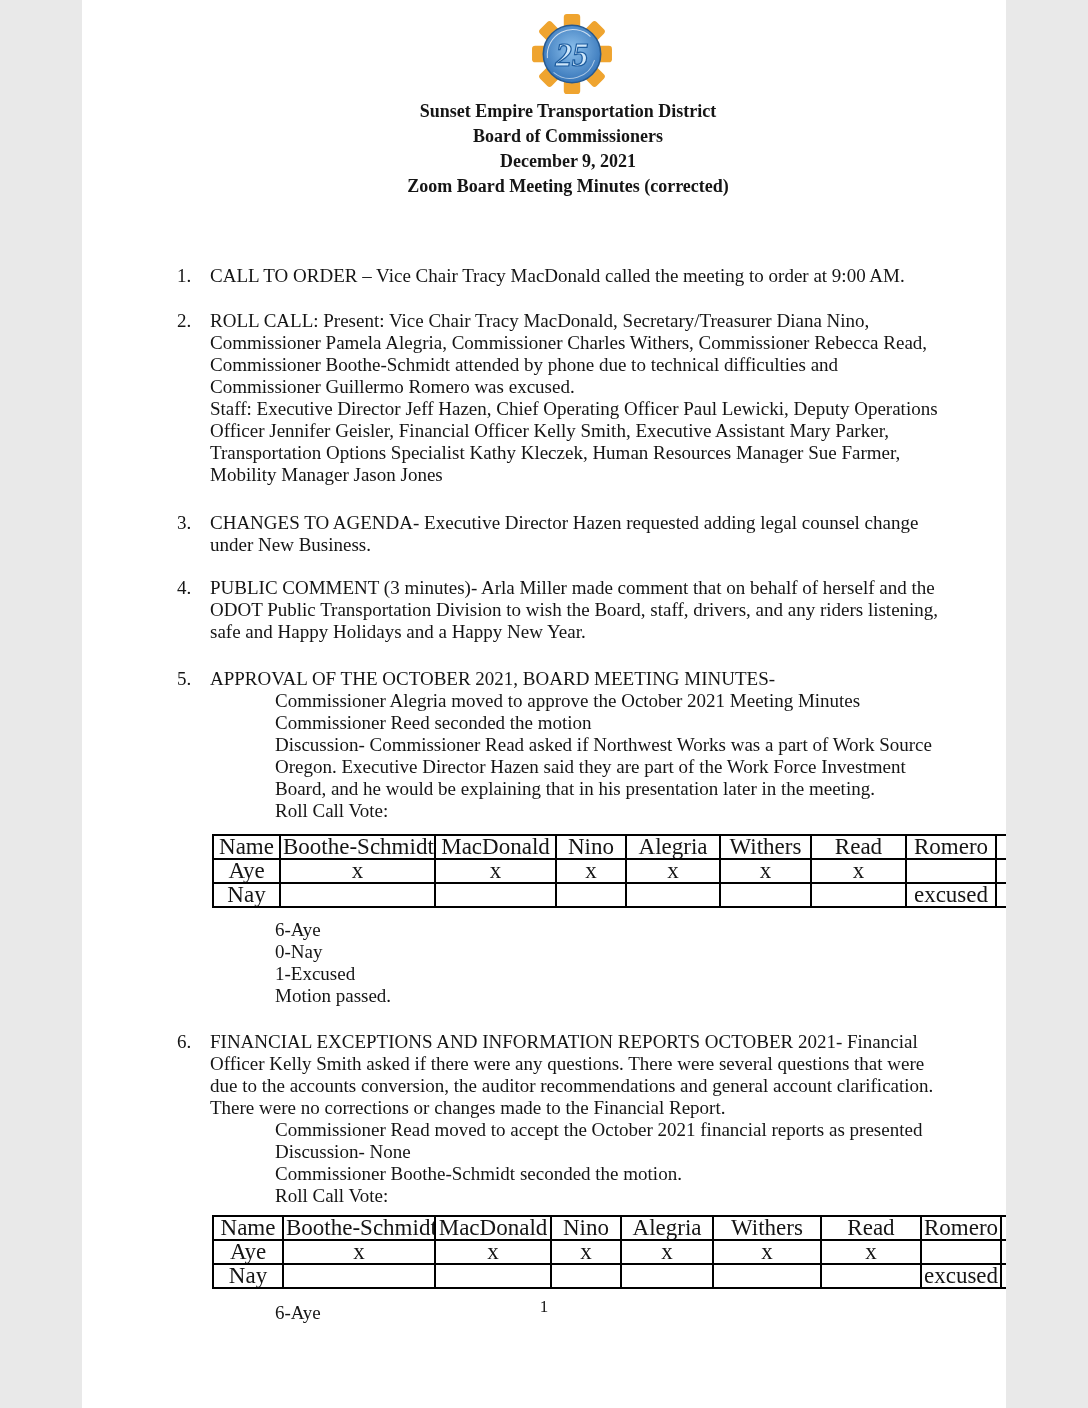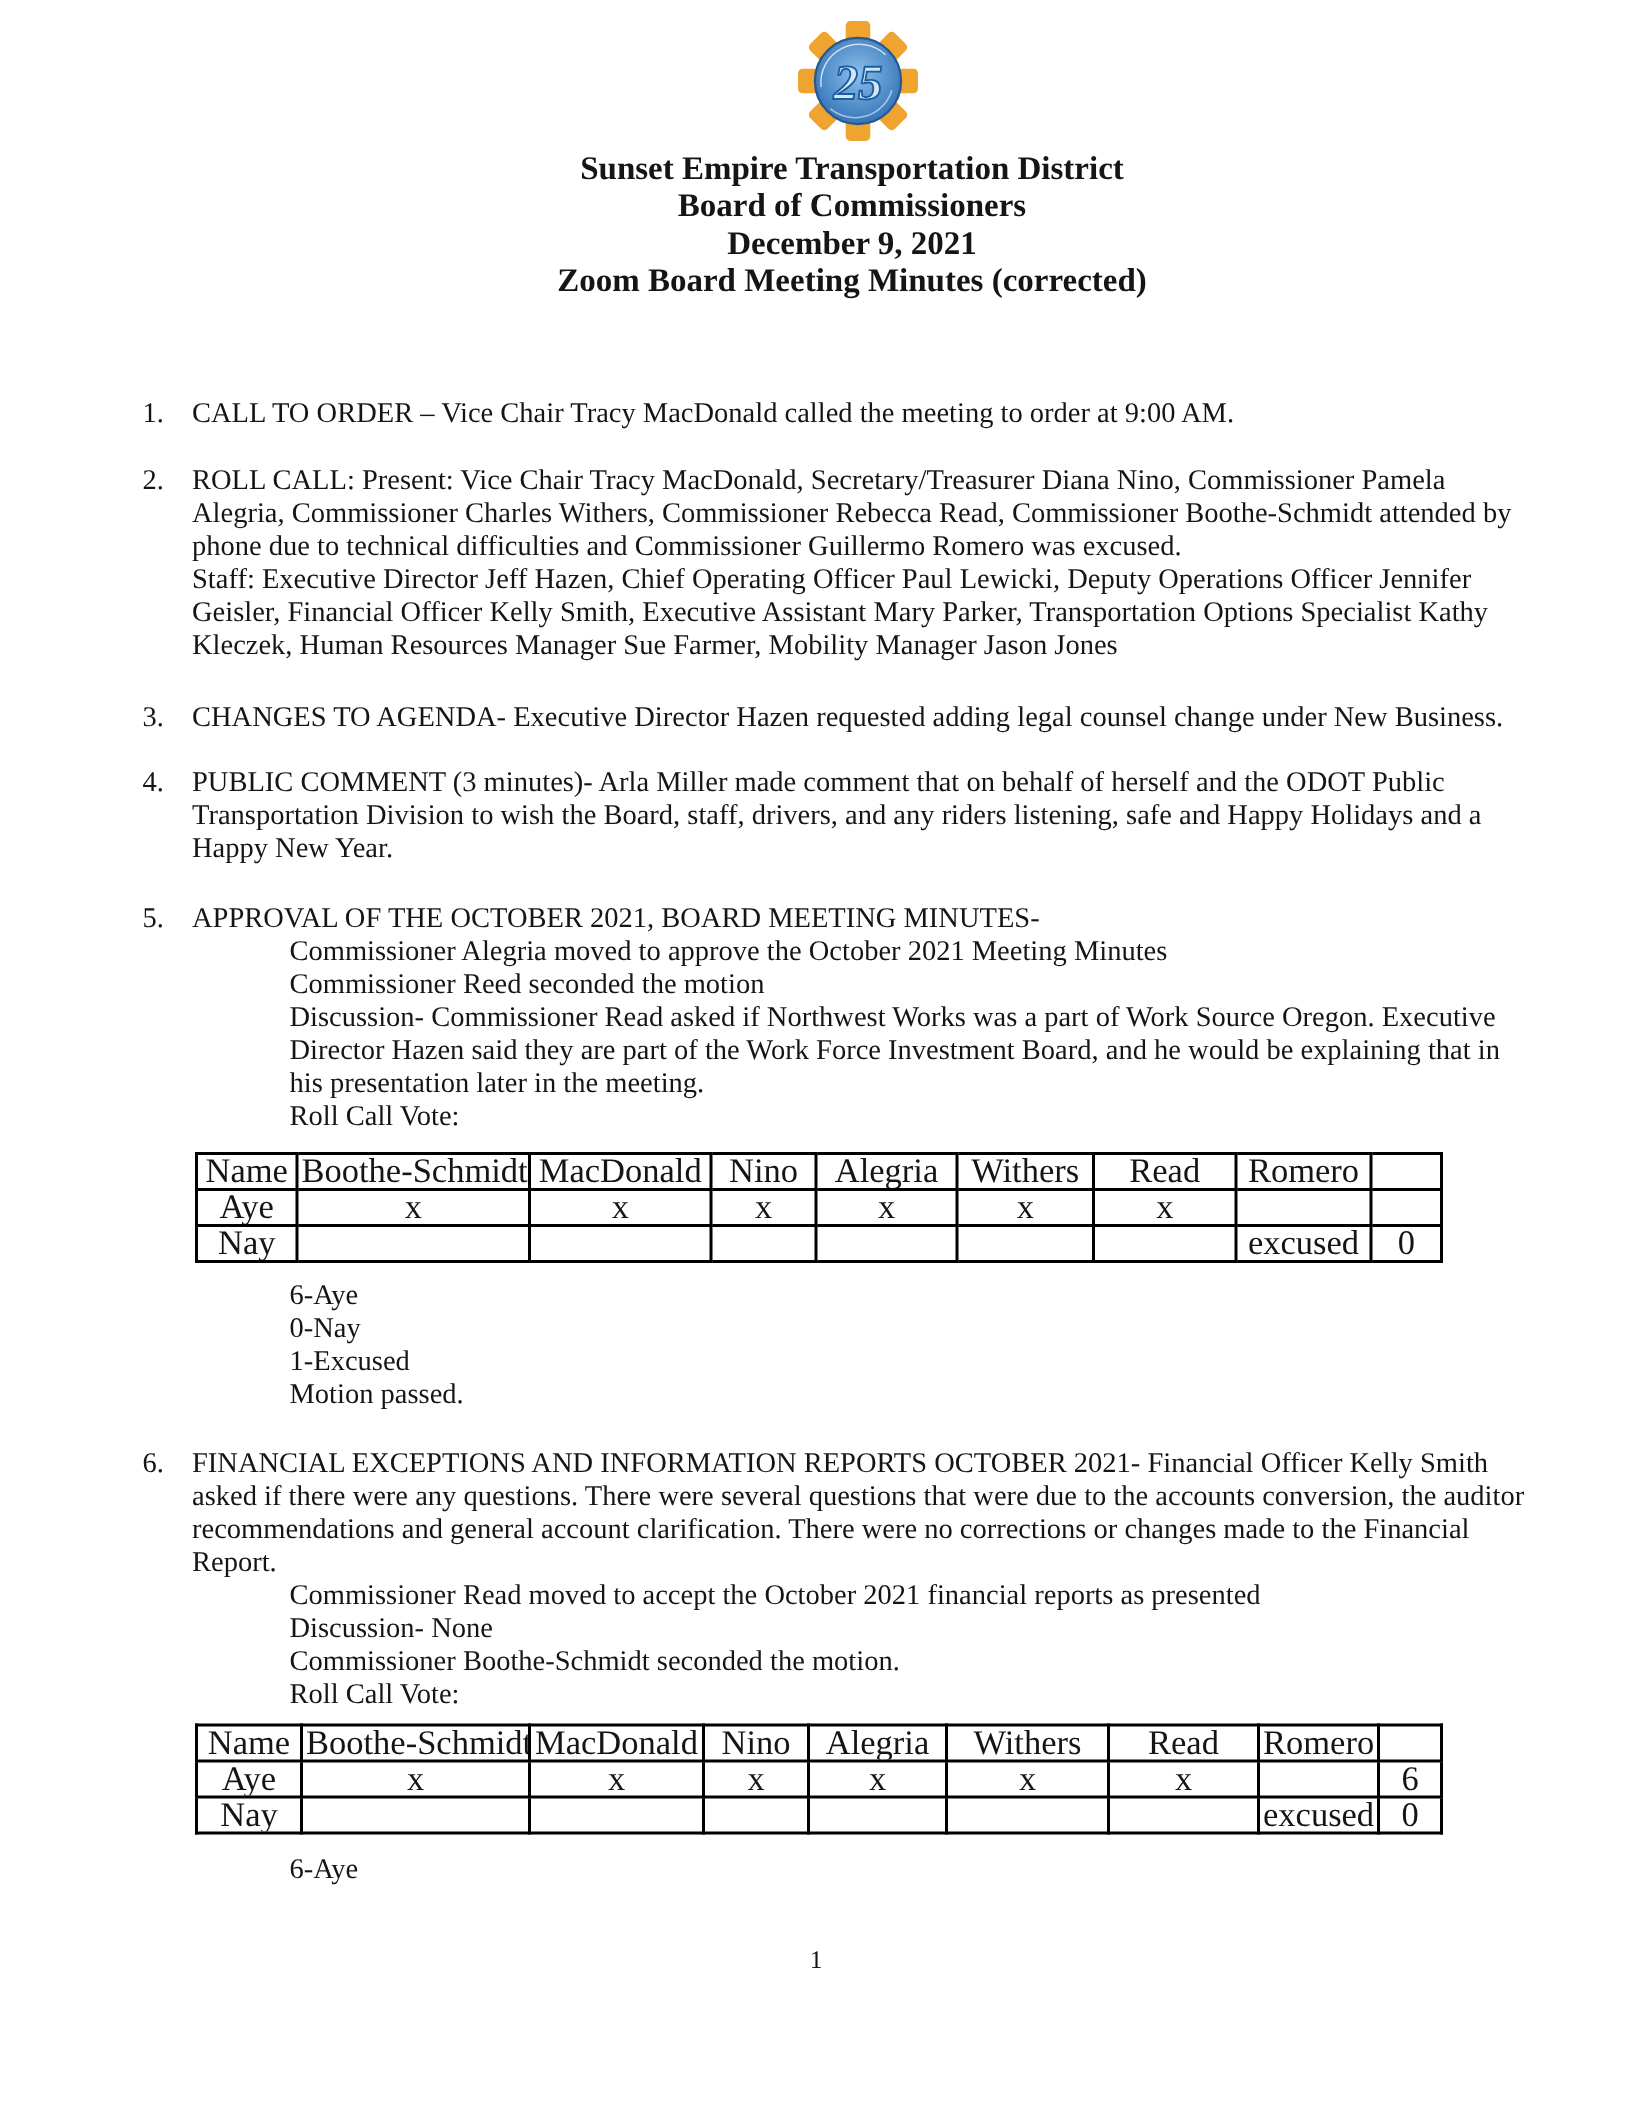--- a/index.html
+++ b/index.html
@@ -1,36 +1,36 @@
 <!DOCTYPE html>
 <html><head>
 <meta charset="utf-8">
 <style>
   html,body{margin:0;padding:0;background:#e9e9e9;}
   .page{
     position:relative;
-    width:1088px;height:1408px;
+    width:924px;height:1408px;
     margin:0 auto;
     background:#ffffff;
     font-family:"Liberation Serif","DejaVu Serif",serif;
     color:#151515;
     box-sizing:border-box;
     padding:0 63px 0 95px;
     overflow:hidden;
   }
   .logo-wrap{
     width:100%;
     display:flex;justify-content:center;
     padding-top:13px;
     margin-left:12px;
   }
   .title-block{
     text-align:center;
     font-weight:bold;
-    font-size:22px;
+    font-size:18px;
     line-height:25px;
     margin-top:4px;
     margin-left:16px;
   }
   .body-text{font-size:19px;line-height:22px;}
   .item{position:relative;padding-left:33px;}
   .item .num{position:absolute;left:0;top:0;}
   .mt-first{margin-top:66px;}
   .item2{margin-top:23px;}
   .staff-para{}

